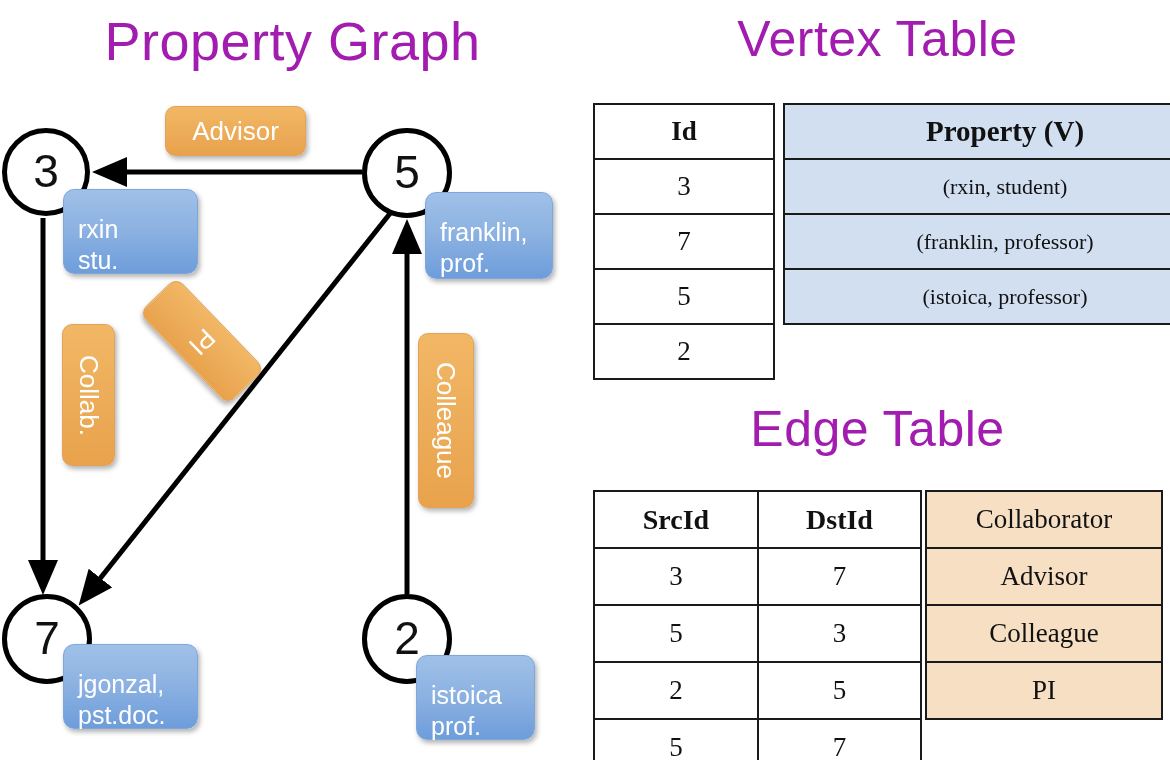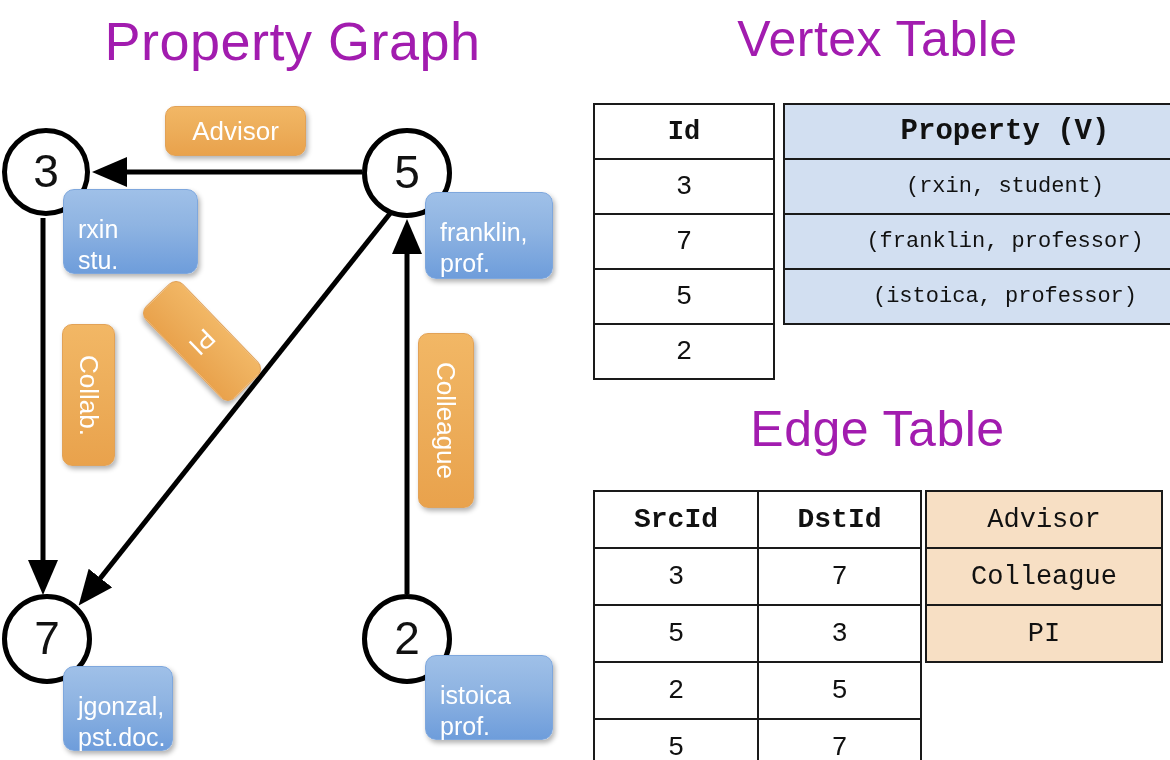--- a/index.html
+++ b/index.html
@@ -89,22 +89,22 @@
     box-sizing: border-box;
     color: #ffffff;
     font-size: 25px;
     line-height: 31px;
     padding: 24px 0 0 14px;
     font-family: "Liberation Sans", sans-serif;
   }
   .prop-box .l2 { display: block; }
   #box-rxin     { left: 63px;  top: 189px; width: 135px; height: 85px; }
   #box-franklin { left: 425px; top: 192px; width: 128px; height: 87px; }
-  #box-jgonzal  { left: 63px;  top: 666px; width: 110px; height: 85px; }
-  #box-istoica  { left: 425px; top: 655px; width: 128px; height: 85px; }
+  #box-jgonzal  { left: 63px;  top: 644px; width: 135px; height: 85px; }
+  #box-istoica  { left: 416px; top: 655px; width: 119px; height: 85px; }
 
   
   .badge {
     position: absolute;
     border-radius: 10px;
     background: linear-gradient(to bottom, #f2b765 0%, #edae5b 45%, #e9a24c 100%);
     border: 1px solid #e2a257;
     box-shadow: 2px 3px 5px rgba(0,0,0,0.30);
     box-sizing: border-box;
     color: #ffffff;
@@ -138,21 +138,21 @@
   #badge-pi .vtext {
     transform: rotate(90deg);
     display: block;
   }
 
   
   .tbl {
     position: absolute;
     border-collapse: collapse;
     table-layout: fixed;
-    font-family: Liberation Mono, monospace;
+    font-family: Liberation Serif, serif;
   }
   .tbl td, .tbl th {
     border: 2px solid #1a1a1a;
     text-align: center;
     font-weight: 400;
     padding: 0;
     color: #111;
   }
   .tbl th { font-weight: 700; }
 
@@ -325,20 +325,23 @@
       <tr>
         <td>5</td>
         <td>7</td>
       </tr>
     </tbody>
   </table>
 
   <table class="tbl" id="edge-table-prop">
     <tbody>
       <tr>
+        <td>Collaborator</td>
+      </tr>
+      <tr>
         <td>Advisor</td>
       </tr>
       <tr>
         <td>Colleague</td>
       </tr>
       <tr>
         <td>PI</td>
       </tr>
     </tbody>
   </table>

